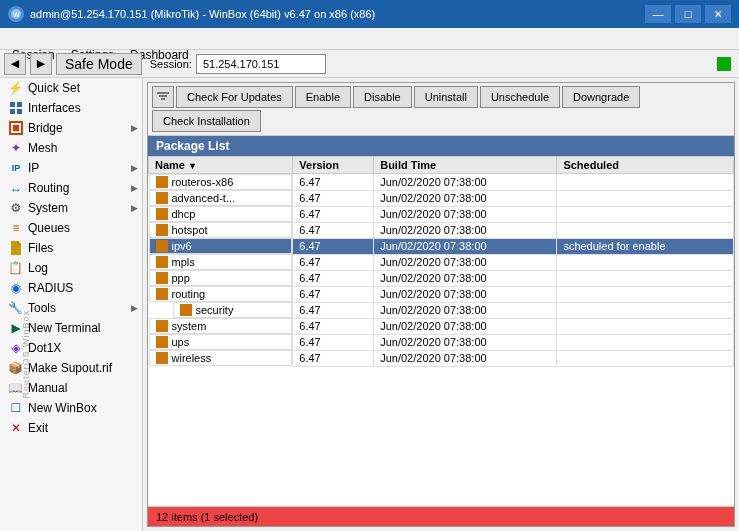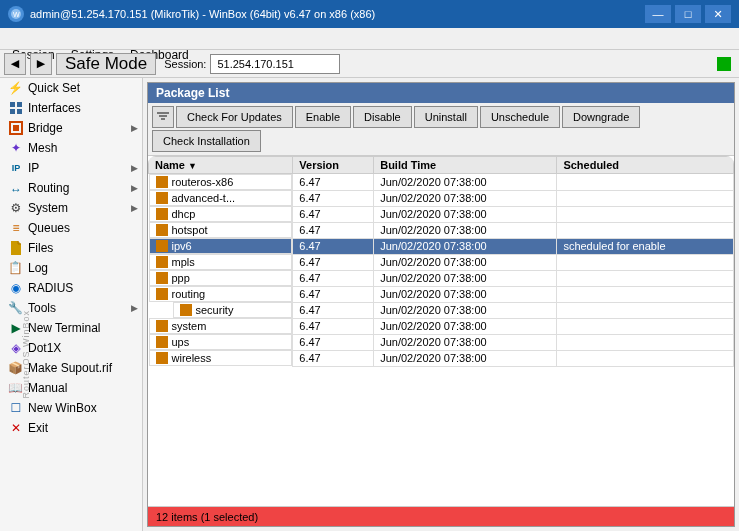--- a/index.html
+++ b/index.html
@@ -12,21 +12,21 @@
     #title-text { font-size: 11px; }
     #title-bar-controls { display: flex; gap: 4px; }
     .title-btn { width: 26px; height: 18px; background: #3a7bc8; border: none; color: white; cursor: pointer; font-size: 11px; display: flex; align-items: center; justify-content: center; }
 
     
     #menu-bar { background: #f0f0f0; height: 22px; display: flex; align-items: center; padding: 0 4px; border-bottom: 1px solid #ccc; }
     .menu-item { padding: 2px 8px; cursor: pointer; font-size: 12px; margin-top: 32px; }
 
     
     #toolbar { background: #f0f0f0; height: 28px; display: flex; align-items: center; padding: 0 4px; gap: 4px; border-bottom: 1px solid #ccc; }
-    .toolbar-btn { padding: 2px 8px; background: #e0e0e0; border: 1px solid #999; cursor: pointer; font-size: 17px; height: 22px; display: flex; align-items: center; }
+    .toolbar-btn { padding: 2px 8px; background: #e0e0e0; border: 1px solid #999; cursor: pointer; font-size: 14px; height: 22px; display: flex; align-items: center; }
     #session-label { font-size: 11px; margin-left: 4px; }
     #session-value { background: white; border: 1px solid #888; padding: 1px 6px; font-size: 11px; height: 20px; display: flex; align-items: center; min-width: 130px; }
     #online-indicator { width: 14px; height: 14px; background: #00aa00; margin-left: auto; margin-right: 4px; }
     .nav-btn { width: 22px; height: 22px; background: #e0e0e0; border: 1px solid #999; cursor: pointer; display: flex; align-items: center; justify-content: center; font-size: 11px; }
 
     
     #main { display: flex; height: calc(531px - 28px - 22px - 28px); }
 
     
     #sidebar { width: 143px; background: #f5f5f5; border-right: 1px solid #ccc; overflow-y: auto; flex-shrink: 0; position: relative; }
@@ -39,21 +39,21 @@
     #content { flex: 1; background: #f0f0f0; overflow: hidden; display: flex; flex-direction: column; }
 
     
     #package-panel { flex: 1; display: flex; flex-direction: column; margin: 4px; border: 1px solid #999; background: white; }
     #package-header { background: #4a6fa5; color: white; padding: 3px 8px; font-size: 12px; font-weight: bold; }
     #package-toolbar { display: flex; align-items: center; gap: 2px; padding: 3px 4px; background: #f0f0f0; border-bottom: 1px solid #ccc; flex-wrap: wrap; }
     .pkg-btn { padding: 2px 10px; background: #e0e0e0; border: 1px solid #888; cursor: pointer; font-size: 11px; height: 22px; }
     .filter-btn { width: 22px; height: 22px; background: #e0e0e0; border: 1px solid #888; cursor: pointer; display: flex; align-items: center; justify-content: center; font-size: 12px; }
 
     
-    #pkg-table-container { flex: 1; overflow-y: auto; border-radius: 8px; }
+    #pkg-table-container { flex: 1; overflow-y: auto; }
     #pkg-table { width: 100%; border-collapse: collapse; }
     #pkg-table thead th { background: #e8e8e8; border: 1px solid #ccc; padding: 2px 6px; text-align: left; font-size: 11px; font-weight: bold; cursor: pointer; white-space: nowrap; position: sticky; top: 0; }
     #pkg-table tbody td { border: 1px solid #ddd; padding: 1px 6px; font-size: 11px; white-space: nowrap; }
     #pkg-table tbody tr.selected { background: #4a6fa5; color: white; }
 
     
     #status-bar { background: #ef4444; border-top: 1px solid #ccc; padding: 2px 8px; font-size: 11px; height: 20px; display: flex; align-items: center; }
 
     
     .icon-quickset { color: #cc8800; }
@@ -210,39 +210,39 @@
     <div class="sidebar-item">
       <span class="sidebar-item-icon icon-exit">✕</span>
       <span class="sidebar-label">Exit</span>
     </div>
 
     <div style="position:absolute;left:-18px;top:50%;white-space:nowrap;font-size:9px;color:#aaa;transform:rotate(-90deg) translateX(-50%);pointer-events:none;letter-spacing:1px;">RouterOS WinBox</div>
   </div>
 
   <div id="content">
     <div id="package-panel">
-      <div id="package-header">Package List</div>
-
       <div id="package-toolbar">
         <button class="filter-btn">
           <svg width="12" height="10" viewBox="0 0 12 10">
               <line x1="0" y1="1" x2="12" y2="1" stroke="#555" stroke-width="1.5"></line>
               <line x1="2" y1="4" x2="10" y2="4" stroke="#555" stroke-width="1.5"></line>
               <line x1="4" y1="7" x2="8" y2="7" stroke="#555" stroke-width="1.5"></line>
             </svg>
         </button>
         <button class="pkg-btn">Check For Updates</button>
         <button class="pkg-btn">Enable</button>
         <button class="pkg-btn">Disable</button>
         <button class="pkg-btn">Uninstall</button>
         <button class="pkg-btn">Unschedule</button>
         <button class="pkg-btn">Downgrade</button>
         <button class="pkg-btn">Check Installation</button>
       </div>
 
+      <div id="package-header">Package List</div>
+
       <div id="pkg-table-container">
         <table id="pkg-table">
           <thead>
             <tr>
               <th>Name <span id="sort-arrow">▼</span></th>
               <th>Version</th>
               <th>Build Time</th>
               <th>Scheduled</th>
             </tr>
           </thead>

